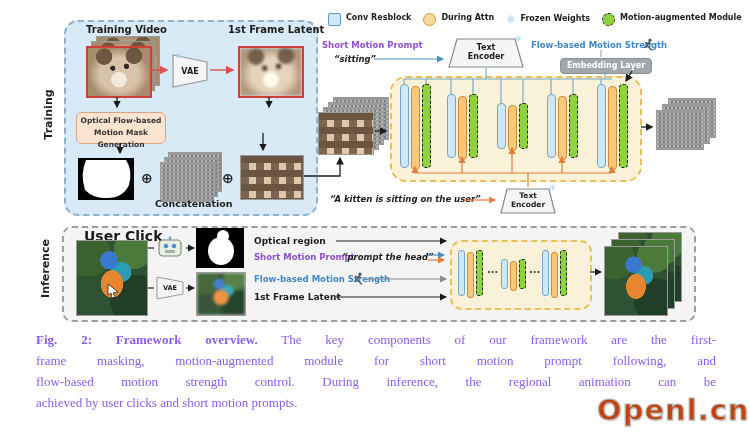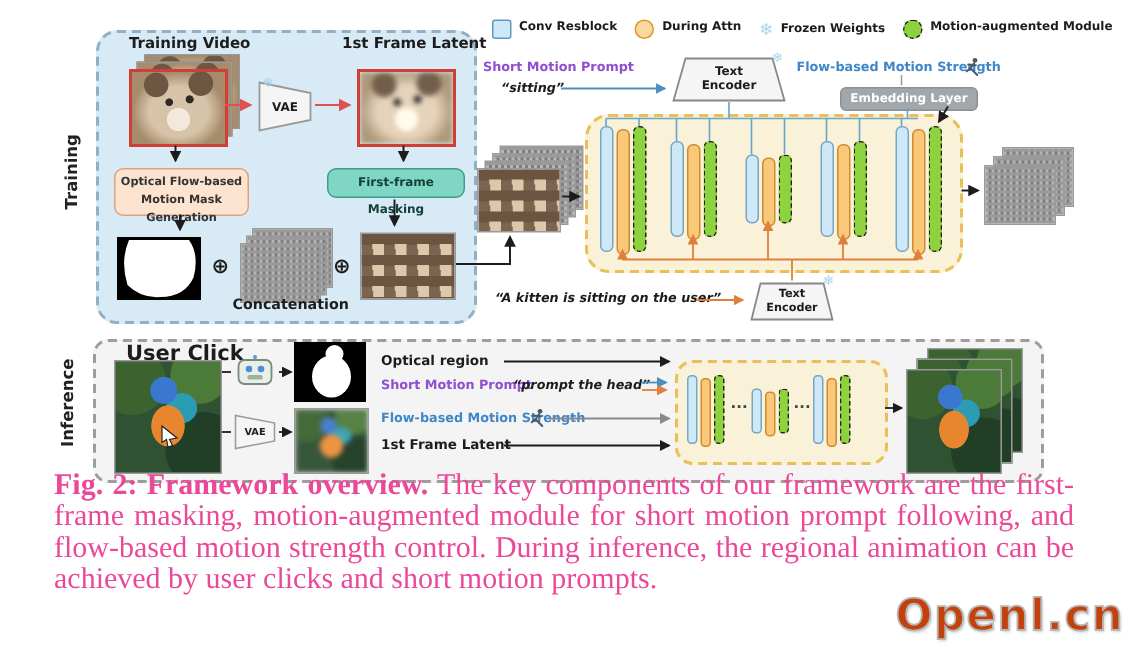--- a/index.html
+++ b/index.html
@@ -54,22 +54,22 @@
   
   .legend{left:328px;top:13px;display:flex;align-items:center;gap:12px;}
   .leg-item{display:flex;gap:5px;font-weight:bold;font-size:8px;white-space:nowrap;}
   .sw-square{width:11px;height:11px;background:#cfe8f7;border:1.5px solid #5d9cbf;border-radius:2px;}
   .sw-circle{width:11px;height:11px;background:#f9d9a0;border:1.5px solid #e0962e;border-radius:50%;}
   .sw-snow{font-size:11px;color:#a9d6ec;line-height:11px;}
   .sw-green{width:11px;height:11px;background:#8fd240;border:1.5px dashed #222;border-radius:50%;}
   .snowflake{position:absolute;font-size:9px;color:#a9d6ec;}
   .trap-label{position:absolute;font-weight:bold;font-size:8px;text-align:center;width:100%;line-height:9px;}
   
-  .caption{left:36px;top:313px;width:680px;font-family:"Liberation Serif","DejaVu Serif",serif;
-           font-size:20px;line-height:21px;color:#ec4899;}
+  .caption{left:36px;top:329px;width:680px;font-family:"Liberation Serif","DejaVu Serif",serif;
+           font-size:13px;line-height:21px;color:#8b5cf6;}
   .cap-line{text-align:justify;text-align-last:justify;}
   .cap-line.last{text-align-last:left;}
   .watermark{left:597px;top:393px;font-size:29px;font-weight:bold;color:#c2410c;
              letter-spacing:1px;-webkit-text-stroke:1.2px #b7b7b7;text-shadow:1px 1px 2px #cfcfcf;}
   svg.overlay{position:absolute;left:0;top:0;pointer-events:none;z-index:6;}
 </style>
 </head>
 <body>
 
 <div id="canvas">
@@ -95,21 +95,20 @@
 
   <div class="abs lblb" style="left:228px;top:24px;">1st Frame Latent</div>
   <div class="abs redframe" style="left:238px;top:46px;width:62px;height:48px;overflow:hidden;">
     <div class="blurfill cat-art"></div>
   </div>
 
   <div class="abs proc-box peach" style="left:76px;top:112px;width:88px;height:28px;font-size:7.5px;line-height:12px;padding-top:2px;">
     <div>Optical Flow-based</div>
     <div>Motion Mask Generation</div>
   </div>
-  <div class="abs proc-box teal" style="left:218px;top:112px;width:90px;height:18px;font-size:8px;line-height:18px;">First-frame Masking</div>
 
   <div class="abs" style="left:78px;top:158px;width:56px;height:42px;">
     <svg width="56" height="42">
         <rect width="56" height="42" fill="#000"></rect>
       <path d="M8,2 Q2,16 7,32 Q16,41 29,40 Q45,40 51,27 Q55,12 48,2 Z" fill="#fff"></path>
       </svg>
   </div>
   <div class="abs lblb" style="left:141px;top:170px;font-size:14px;">⊕</div>
   <div class="abs">
     <div class="abs frame noise" style="left:168px;top:152px;width:52px;height:38px;"></div>

